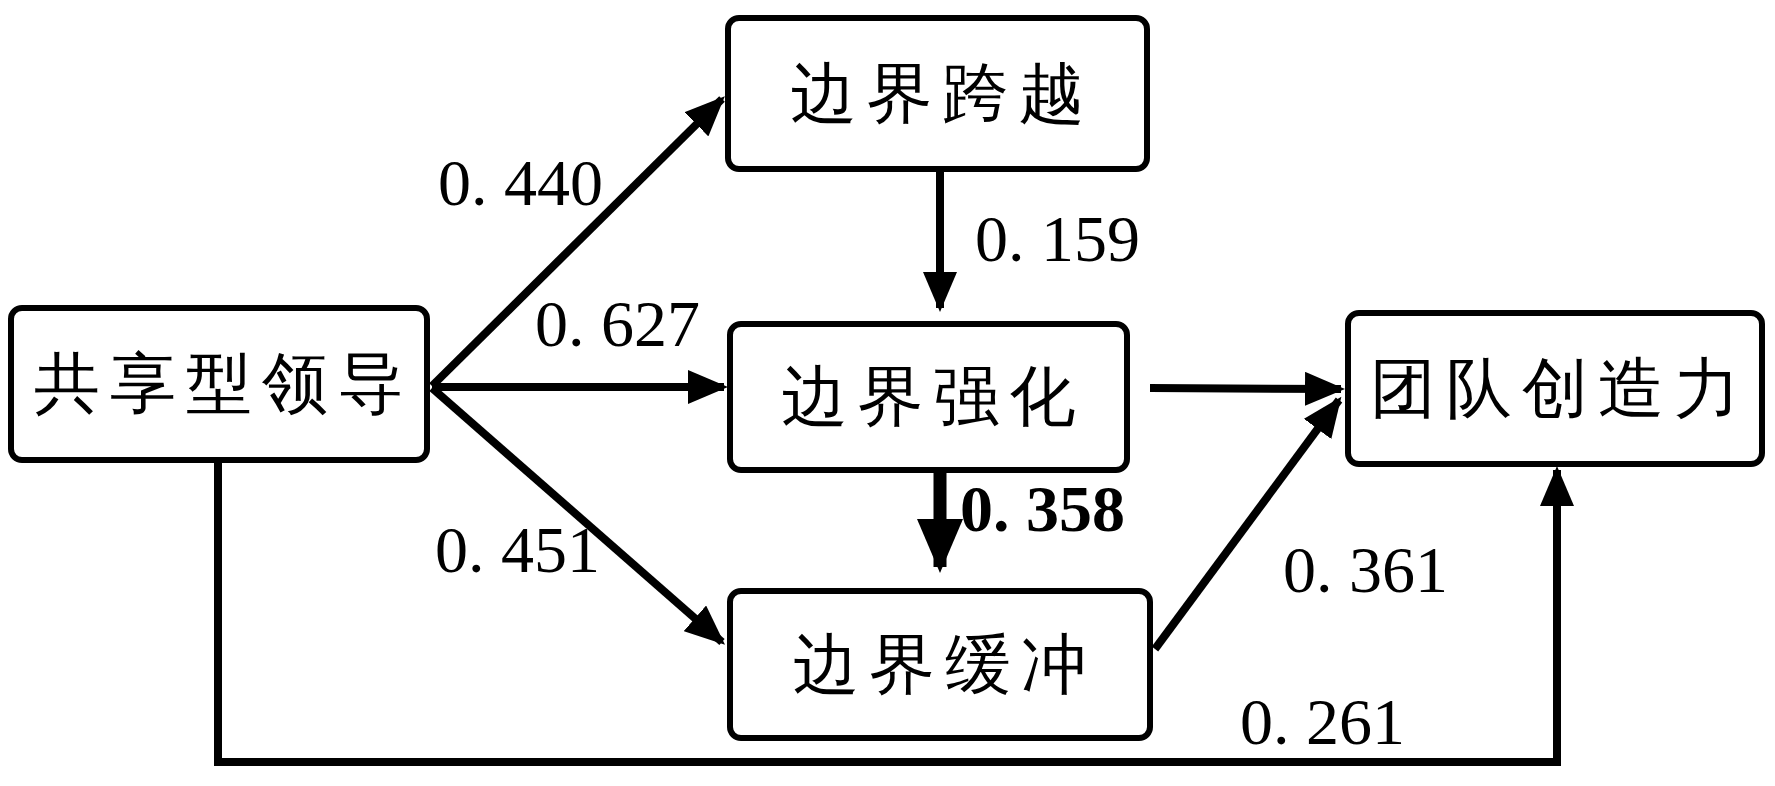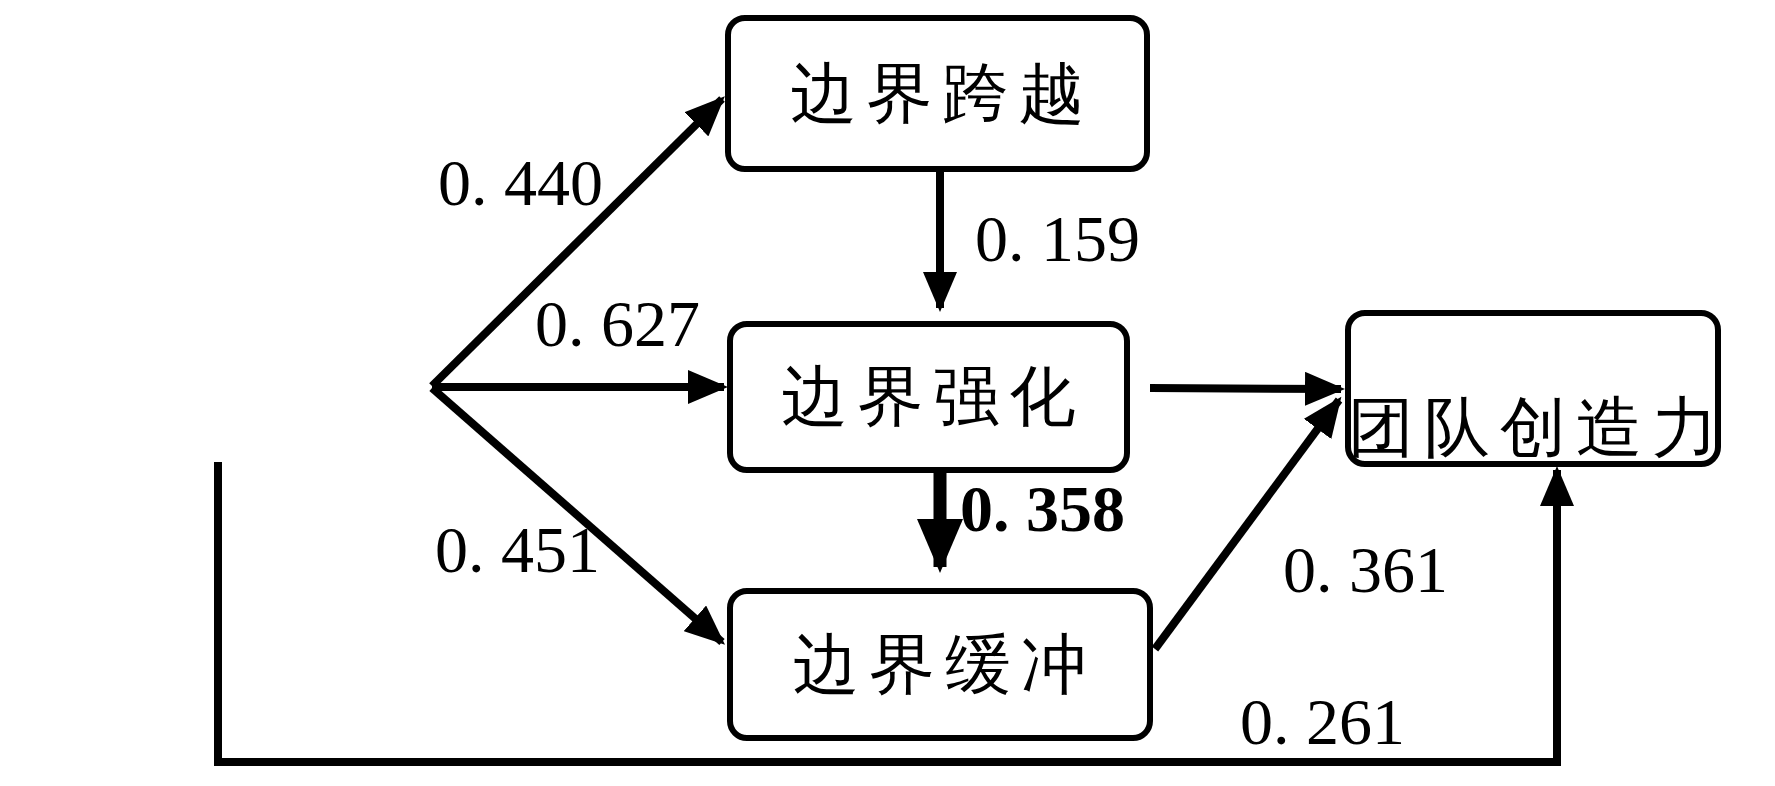--- a/index.html
+++ b/index.html
@@ -22,21 +22,21 @@
     top: 0;
     width: 1775px;
     height: 786px;
     z-index: 1;
   }
   .node {
     position: absolute;
     box-sizing: border-box;
     background: #ffffff;
     border: 6px solid #000000;
-    border-radius: 20px;
+    border-radius: 14px;
     display: flex;
     align-items: center;
     justify-content: center;
     z-index: 2;
   }
   .node-label {
     font-size: 66px;
     letter-spacing: 10px;
     text-indent: 10px; 
     white-space: nowrap;
@@ -47,21 +47,21 @@
     font-size: 66px;
     line-height: 1;
     white-space: pre;
     z-index: 3;
   }
   
   #node-shared-leadership      { left: 8px;    top: 305px; width: 422px; height: 158px; }
   #node-boundary-spanning      { left: 725px;  top: 15px;  width: 425px; height: 157px; }
   #node-boundary-reinforcement { left: 727px;  top: 321px; width: 403px; height: 152px; justify-content: center; }
   #node-boundary-buffering     { left: 727px;  top: 588px; width: 426px; height: 153px; text-align: center; }
-  #node-team-creativity        { left: 1345px; top: 310px; width: 376px; height: 157px; align-items: flex-end; }
+  #node-team-creativity        { left: 1345px; top: 310px; width: 420px; height: 157px; }
   
   #coef-0 { left: 438px;  top: 150px; }
   #coef-1 { left: 535px;  top: 291px; }
   #coef-2 { left: 435px;  top: 517px; }
   #coef-3 { left: 958px;  top: 206px; margin-left: 17px; }
   #coef-4 { left: 960px;  top: 476px; font-weight: bold; }
   #coef-5 { left: 1170px; top: 306px; }
   #coef-6 { left: 1235px; top: 537px; margin-left: 48px; }
   #coef-7 { left: 1240px; top: 689px; }
 </style>
@@ -90,20 +90,23 @@
 
     <line x1="940" y1="465" x2="940" y2="567" stroke="#000000" stroke-width="13" marker-end="url(#arrow-big)"></line>
 
     <line x1="1150" y1="388" x2="1341" y2="389" stroke="#000000" stroke-width="8" marker-end="url(#arrow)"></line>
 
     <line x1="1155" y1="649" x2="1339" y2="400" stroke="#000000" stroke-width="8" marker-end="url(#arrow)"></line>
 
     <path d="M218,462 L218,762 L1557,762 L1557,470" fill="none" stroke="#000000" stroke-width="8" marker-end="url(#arrow)"></path>
   </svg>
 
+  <div class="node" id="node-shared-leadership">
+    <span class="node-label">共享型领导</span>
+  </div>
 
   <div class="node" id="node-boundary-spanning">
     <span class="node-label">边界跨越</span>
   </div>
 
   <div class="node" id="node-boundary-reinforcement">
     <span class="node-label">边界强化</span>
   </div>
 
   <div class="node" id="node-boundary-buffering">

